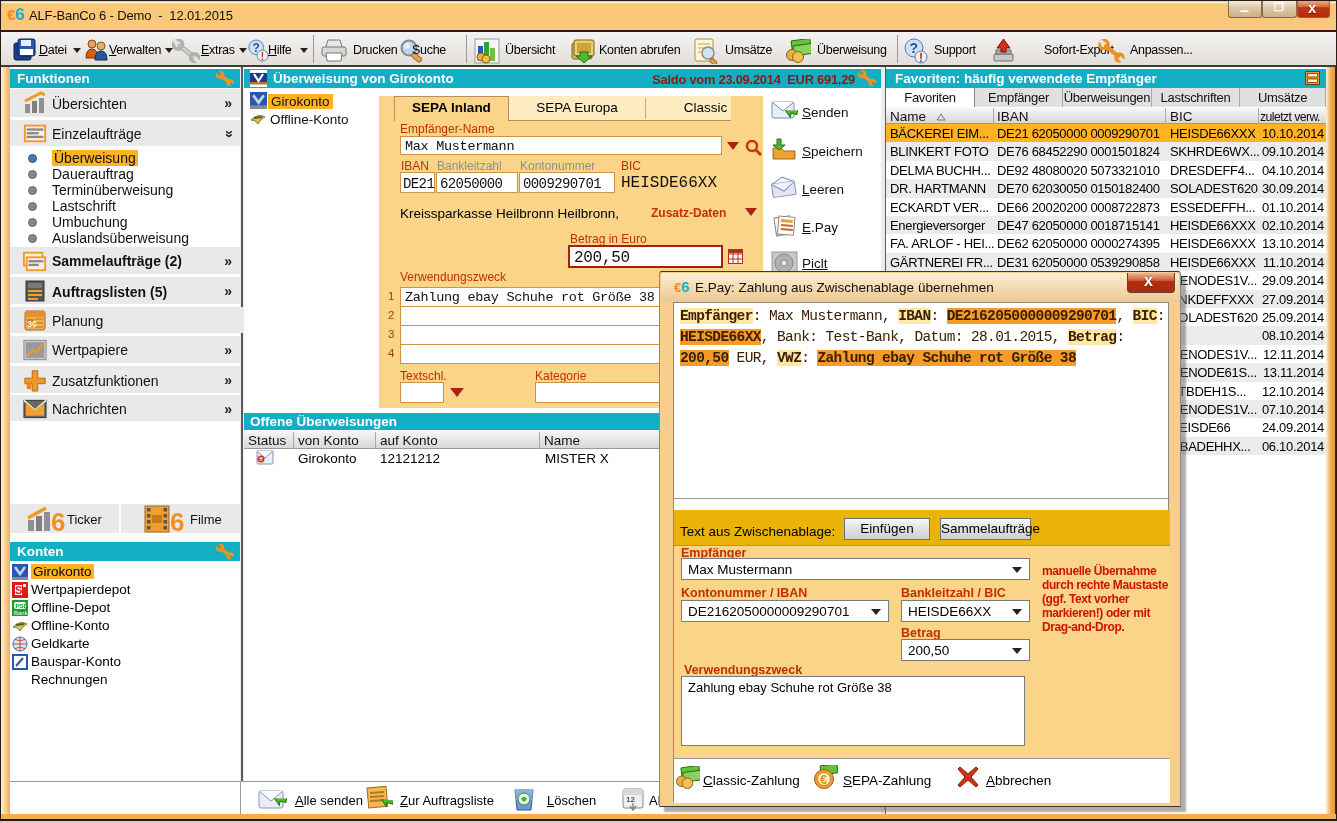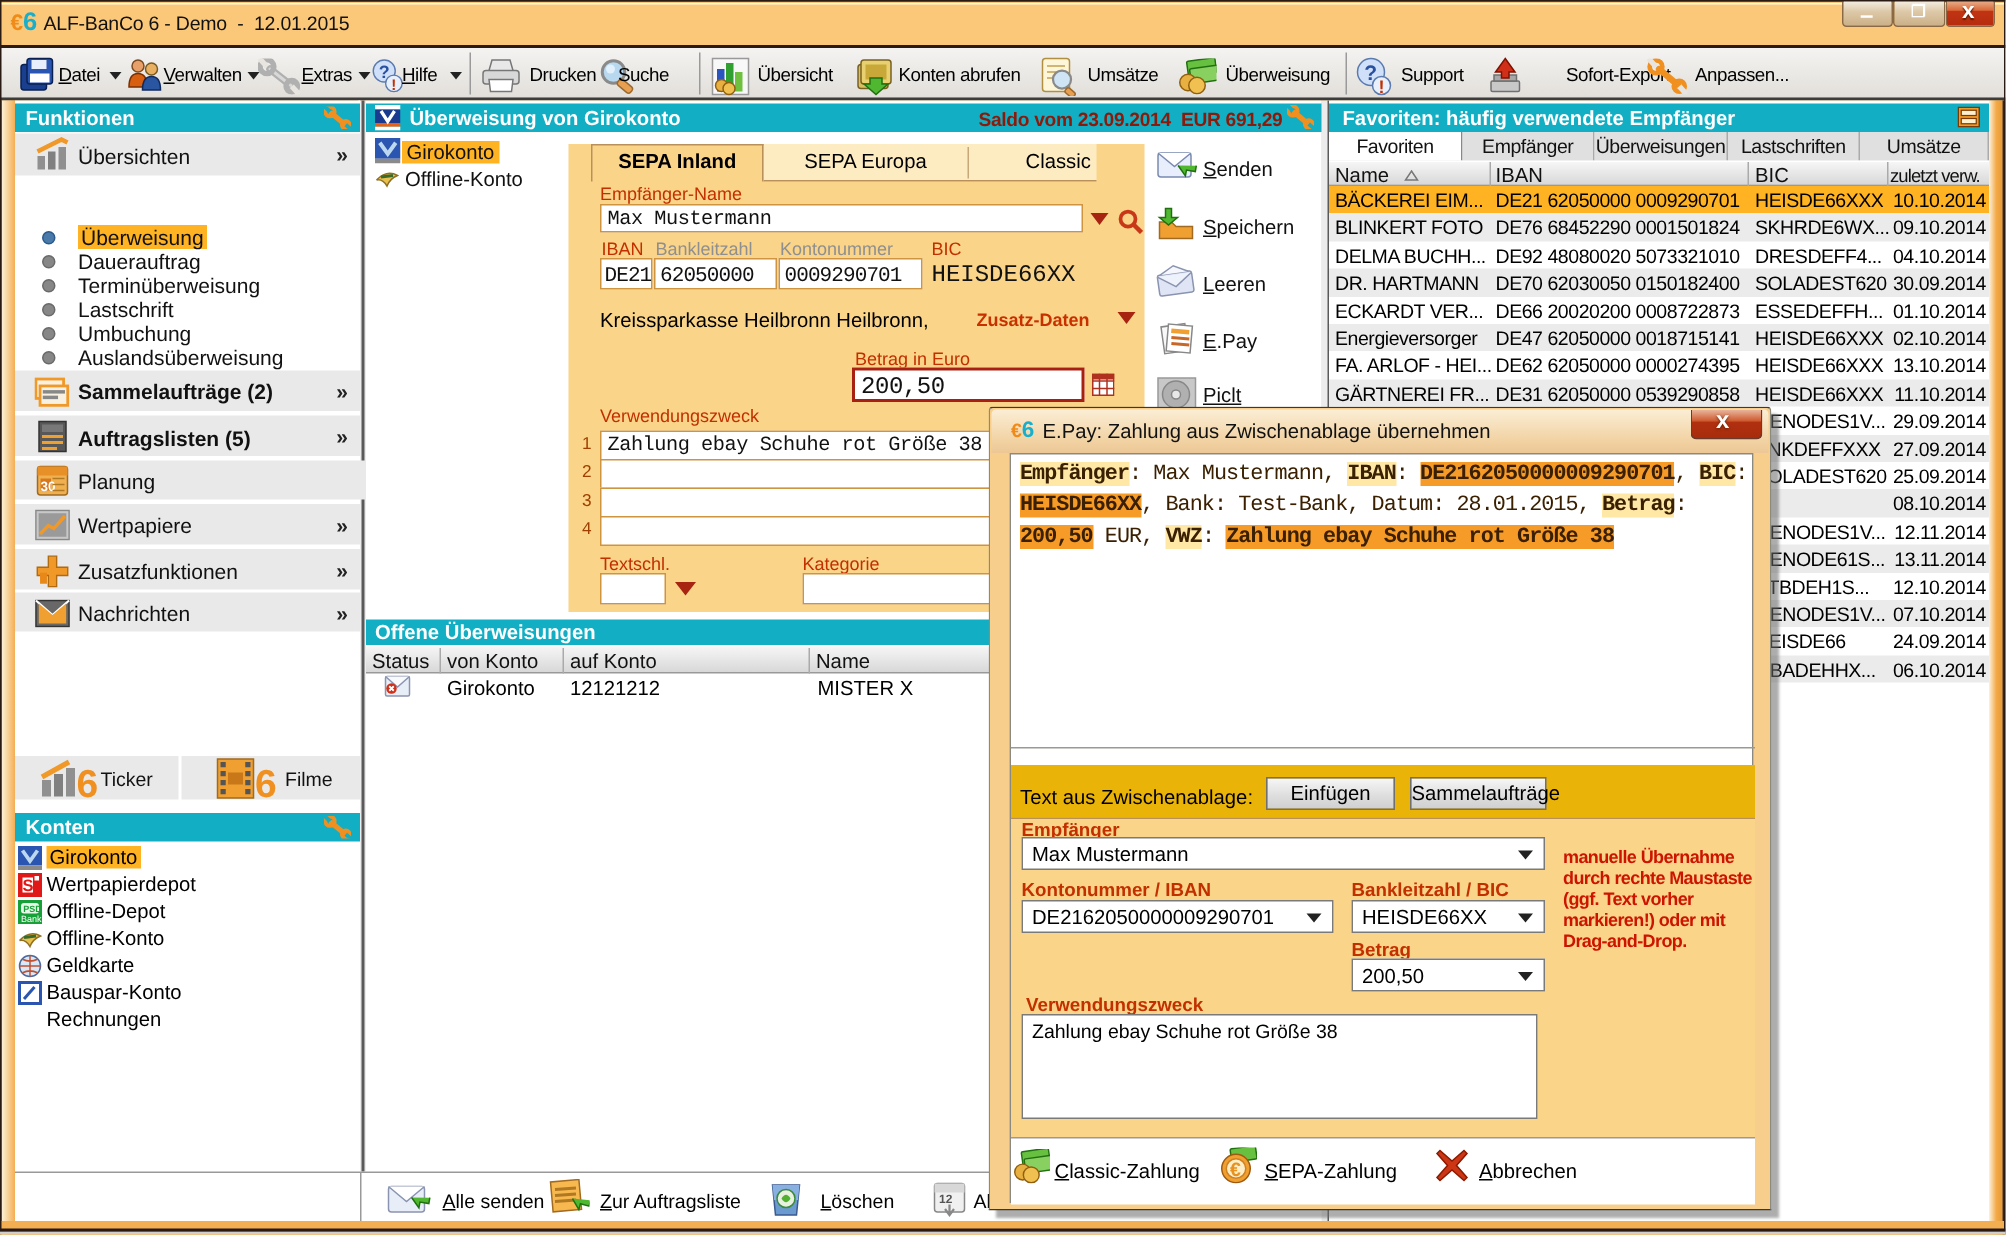--- a/index.html
+++ b/index.html
@@ -251,20 +251,30 @@
 <div class="abs" id="sblist" style="left:10px;top:0;width:230px;height:823px;">
  <div class="sbitem" style="top:89px;height:28px;">
   <svg class="ic" style="top:2px;" width="24" height="24" viewBox="0 0 24 24">
         <rect x="2" y="13" width="5" height="9" fill="#909090"></rect>
         <rect x="9" y="10" width="5" height="12" fill="#808080"></rect>
         <rect x="16" y="7" width="5" height="15" fill="#909090"></rect>
         <path d="M2 10 L18 2 L22 4" stroke="#f09828" stroke-width="3" fill="none"></path>
       </svg>
   <span class="tx" style="top:7px;">Übersichten</span>
       <span class="ch">»</span>
+    </div>
+ <div class="sbitem" style="top:120px;height:26px;">
+  <svg class="ic" style="top:1px;" width="26" height="24" viewBox="0 0 26 24">
+        <rect x="2" y="4" width="22" height="17" fill="#f8f0e0" stroke="#f09828" stroke-width="2"></rect>
+        <rect x="4" y="7" width="18" height="2.5" fill="#888"></rect>
+        <rect x="4" y="11" width="13" height="2.5" fill="#888"></rect>
+        <rect x="4" y="15" width="18" height="2.5" fill="#888"></rect>
+      </svg>
+  <span class="tx" style="top:6px;">Einzelaufträge</span>
+      <span class="ch" style="transform:rotate(90deg);right:6px;">»</span>
     </div>
  <div class="subitem" style="top:150px;">
       <span class="dot" style="background:#4a7aaa;border-color:#2a5a8a;"></span>
       <span class="tx hl" style="padding:0 2px;">Überweisung</span>
     </div>
  <div class="subitem" style="top:166px;">
       <span class="dot"></span>
       <span class="tx">Dauerauftrag</span>
     </div>
  <div class="subitem" style="top:182px;">

